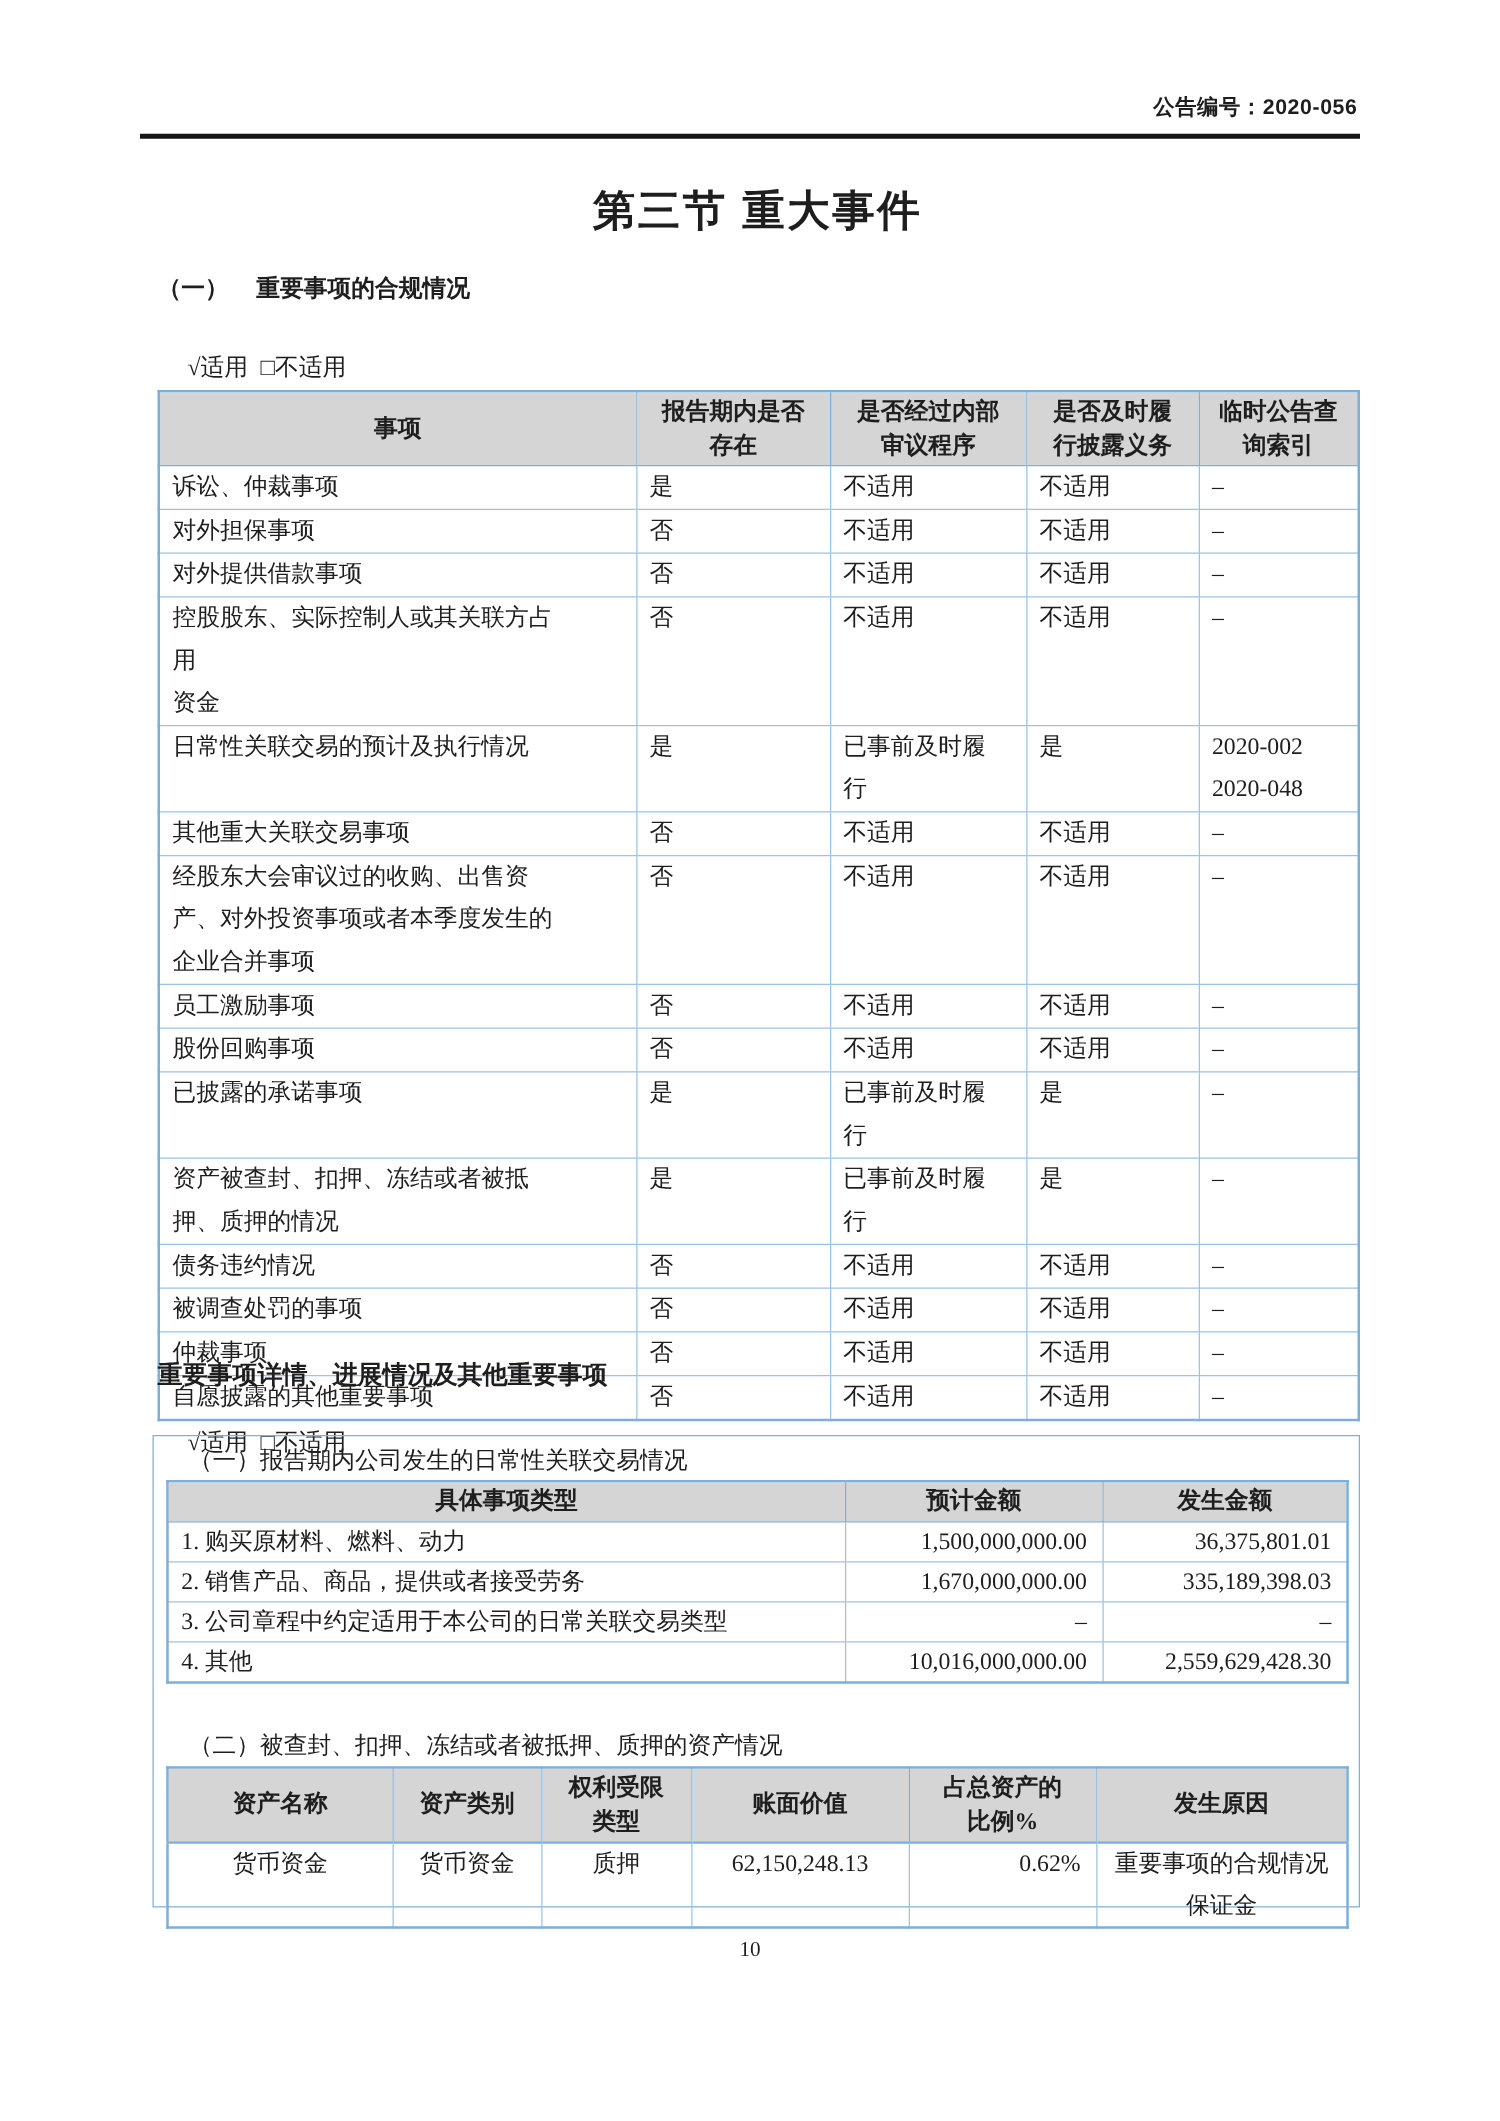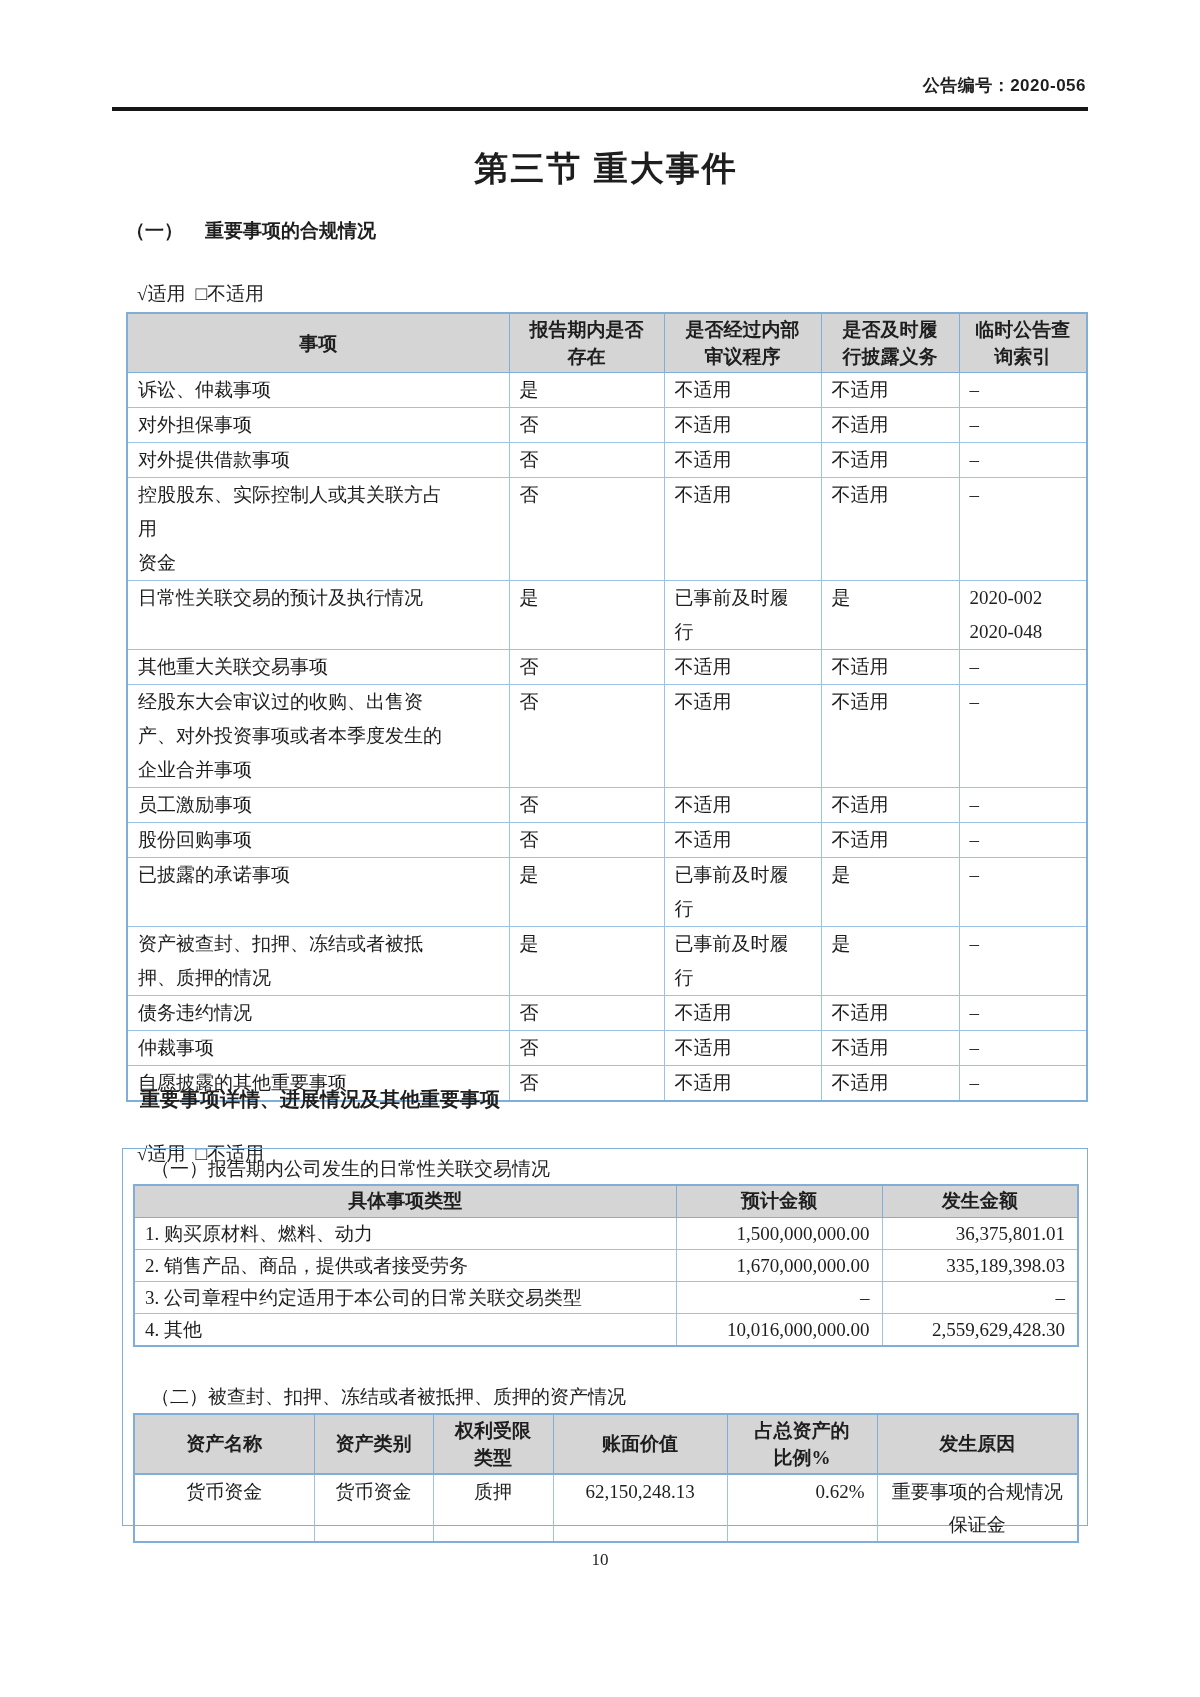--- a/index.html
+++ b/index.html
@@ -33,27 +33,27 @@
     font-family:"Liberation Sans","DejaVu Sans",sans-serif;
     font-size:34px;font-weight:bold;letter-spacing:2px;
   }
   .sec1-heading{
     position:absolute;top:218px;left:126px;
     font-family:"Liberation Sans","DejaVu Sans",sans-serif;
     font-size:19px;font-weight:bold;
   }
   .sec1-heading .prefix{margin-right:22px;}
   .apply-line{
-    position:absolute;left:118px;font-size:19px;white-space:pre;
+    position:absolute;left:131px;font-size:19px;white-space:pre;
   }
   .apply-line .part1{margin-right:10px;}
   .apply1{top:259px;}
   .apply2{top:1119px;}
   .sec2-heading{
-    position:absolute;top:1086px;left:140px;
+    position:absolute;top:1086px;left:126px;
     font-family:Liberation Sans, sans-serif;
     font-size:20px;font-weight:bold;
   }
 
   table{border-collapse:collapse;table-layout:fixed;width:100%;}
   th,td{white-space:pre-line;overflow:hidden;}
   th{
     background:var(--hdr-gray);
     border:1px solid var(--blue);
     font-size:19px;font-weight:bold;
@@ -223,20 +223,27 @@
             <td class="al-l">–</td>
           </tr>
           <tr>
             <td class="al-l">债务违约情况</td>
             <td class="al-l">否</td>
             <td class="al-l">不适用</td>
             <td class="al-l">不适用</td>
             <td class="al-l">–</td>
           </tr>
           <tr>
+            <td class="al-l">被调查处罚的事项</td>
+            <td class="al-l">否</td>
+            <td class="al-l">不适用</td>
+            <td class="al-l">不适用</td>
+            <td class="al-l">–</td>
+          </tr>
+          <tr>
             <td class="al-l">仲裁事项</td>
             <td class="al-l">否</td>
             <td class="al-l">不适用</td>
             <td class="al-l">不适用</td>
             <td class="al-l">–</td>
           </tr>
           <tr>
             <td class="al-l">自愿披露的其他重要事项</td>
             <td class="al-l">否</td>
             <td class="al-l">不适用</td>

